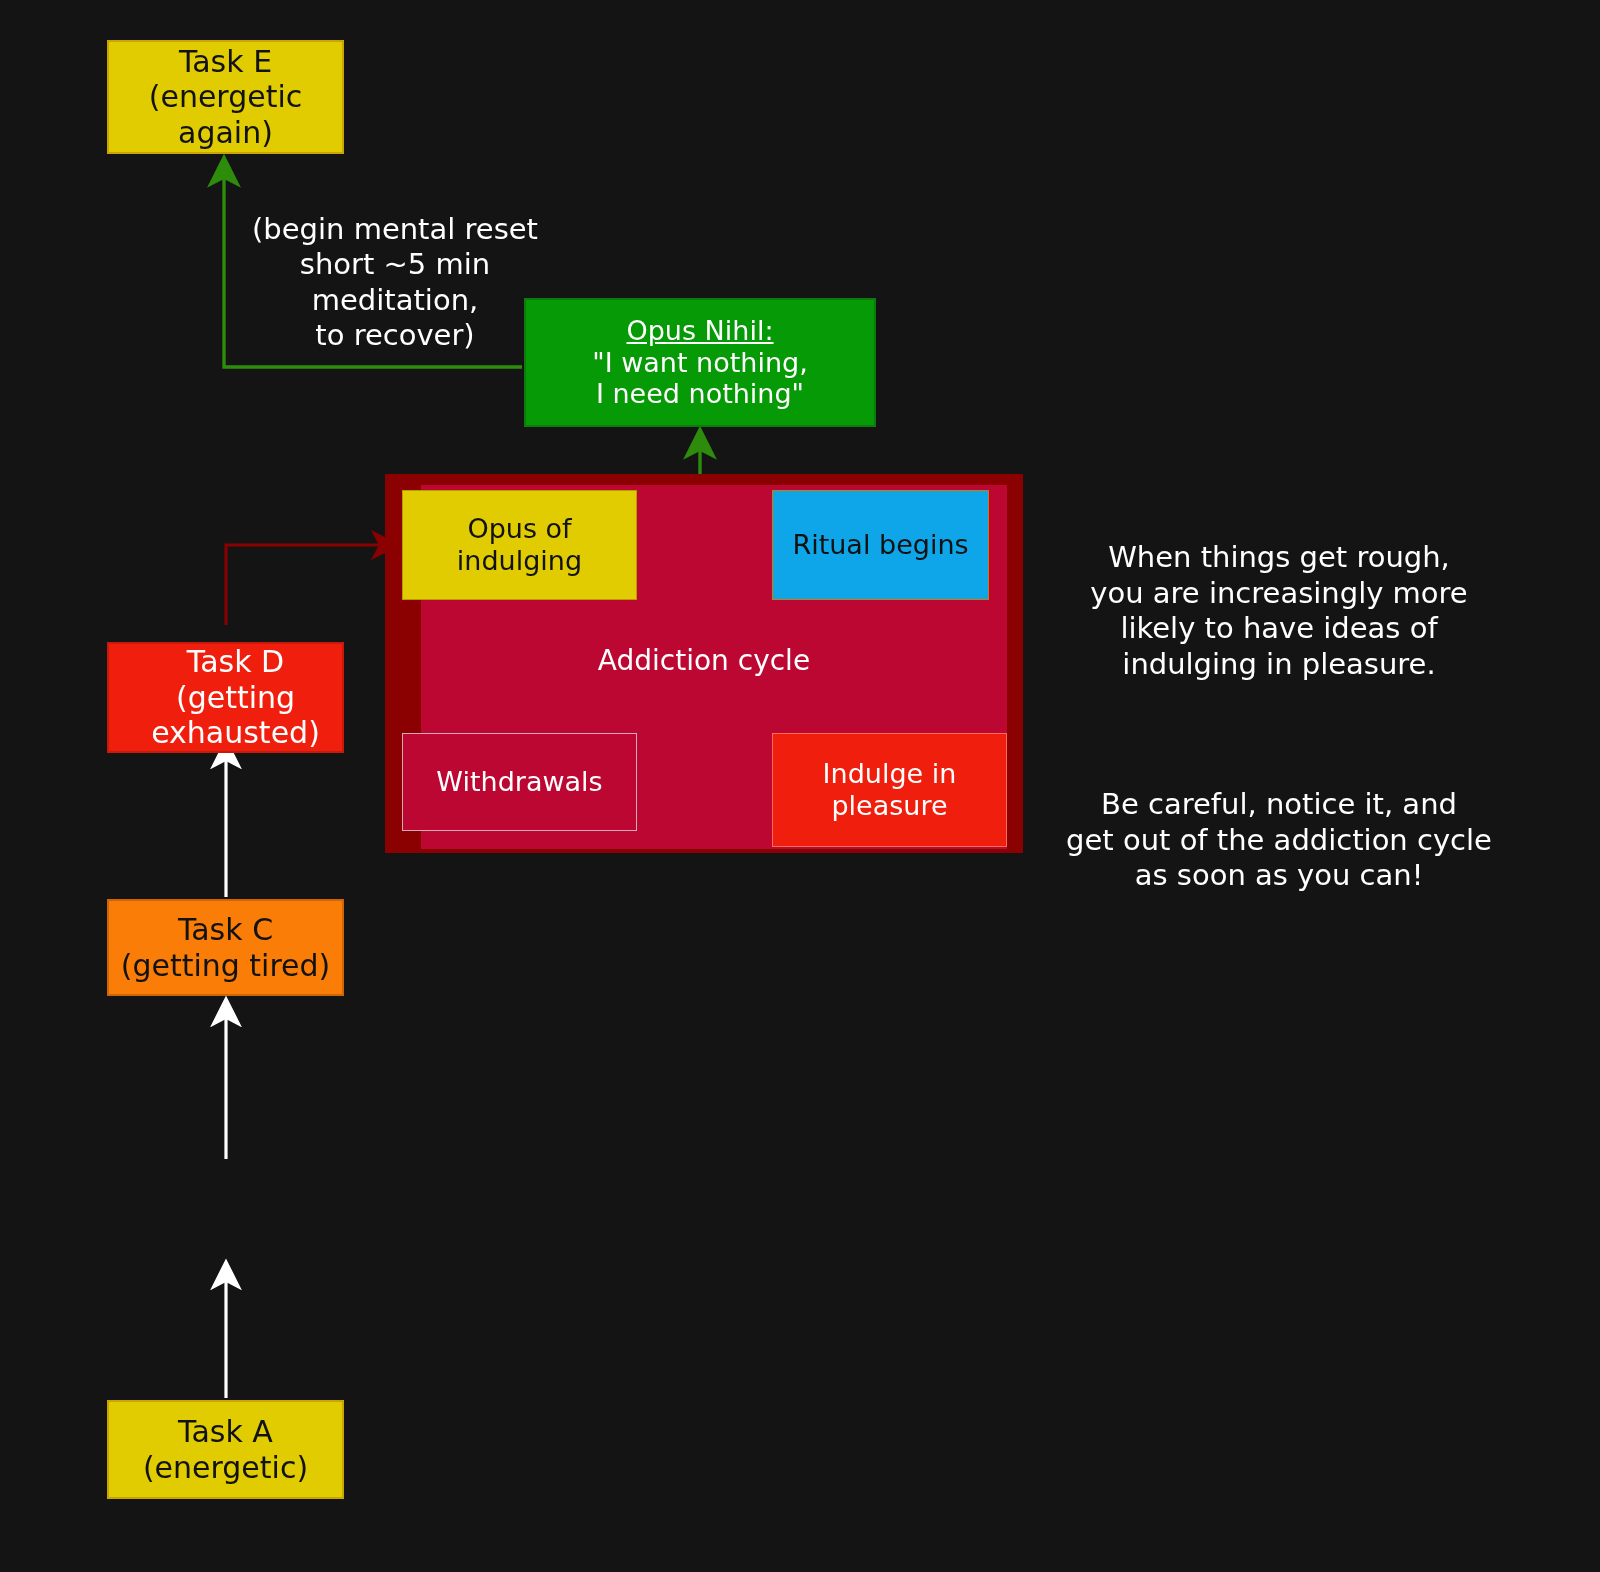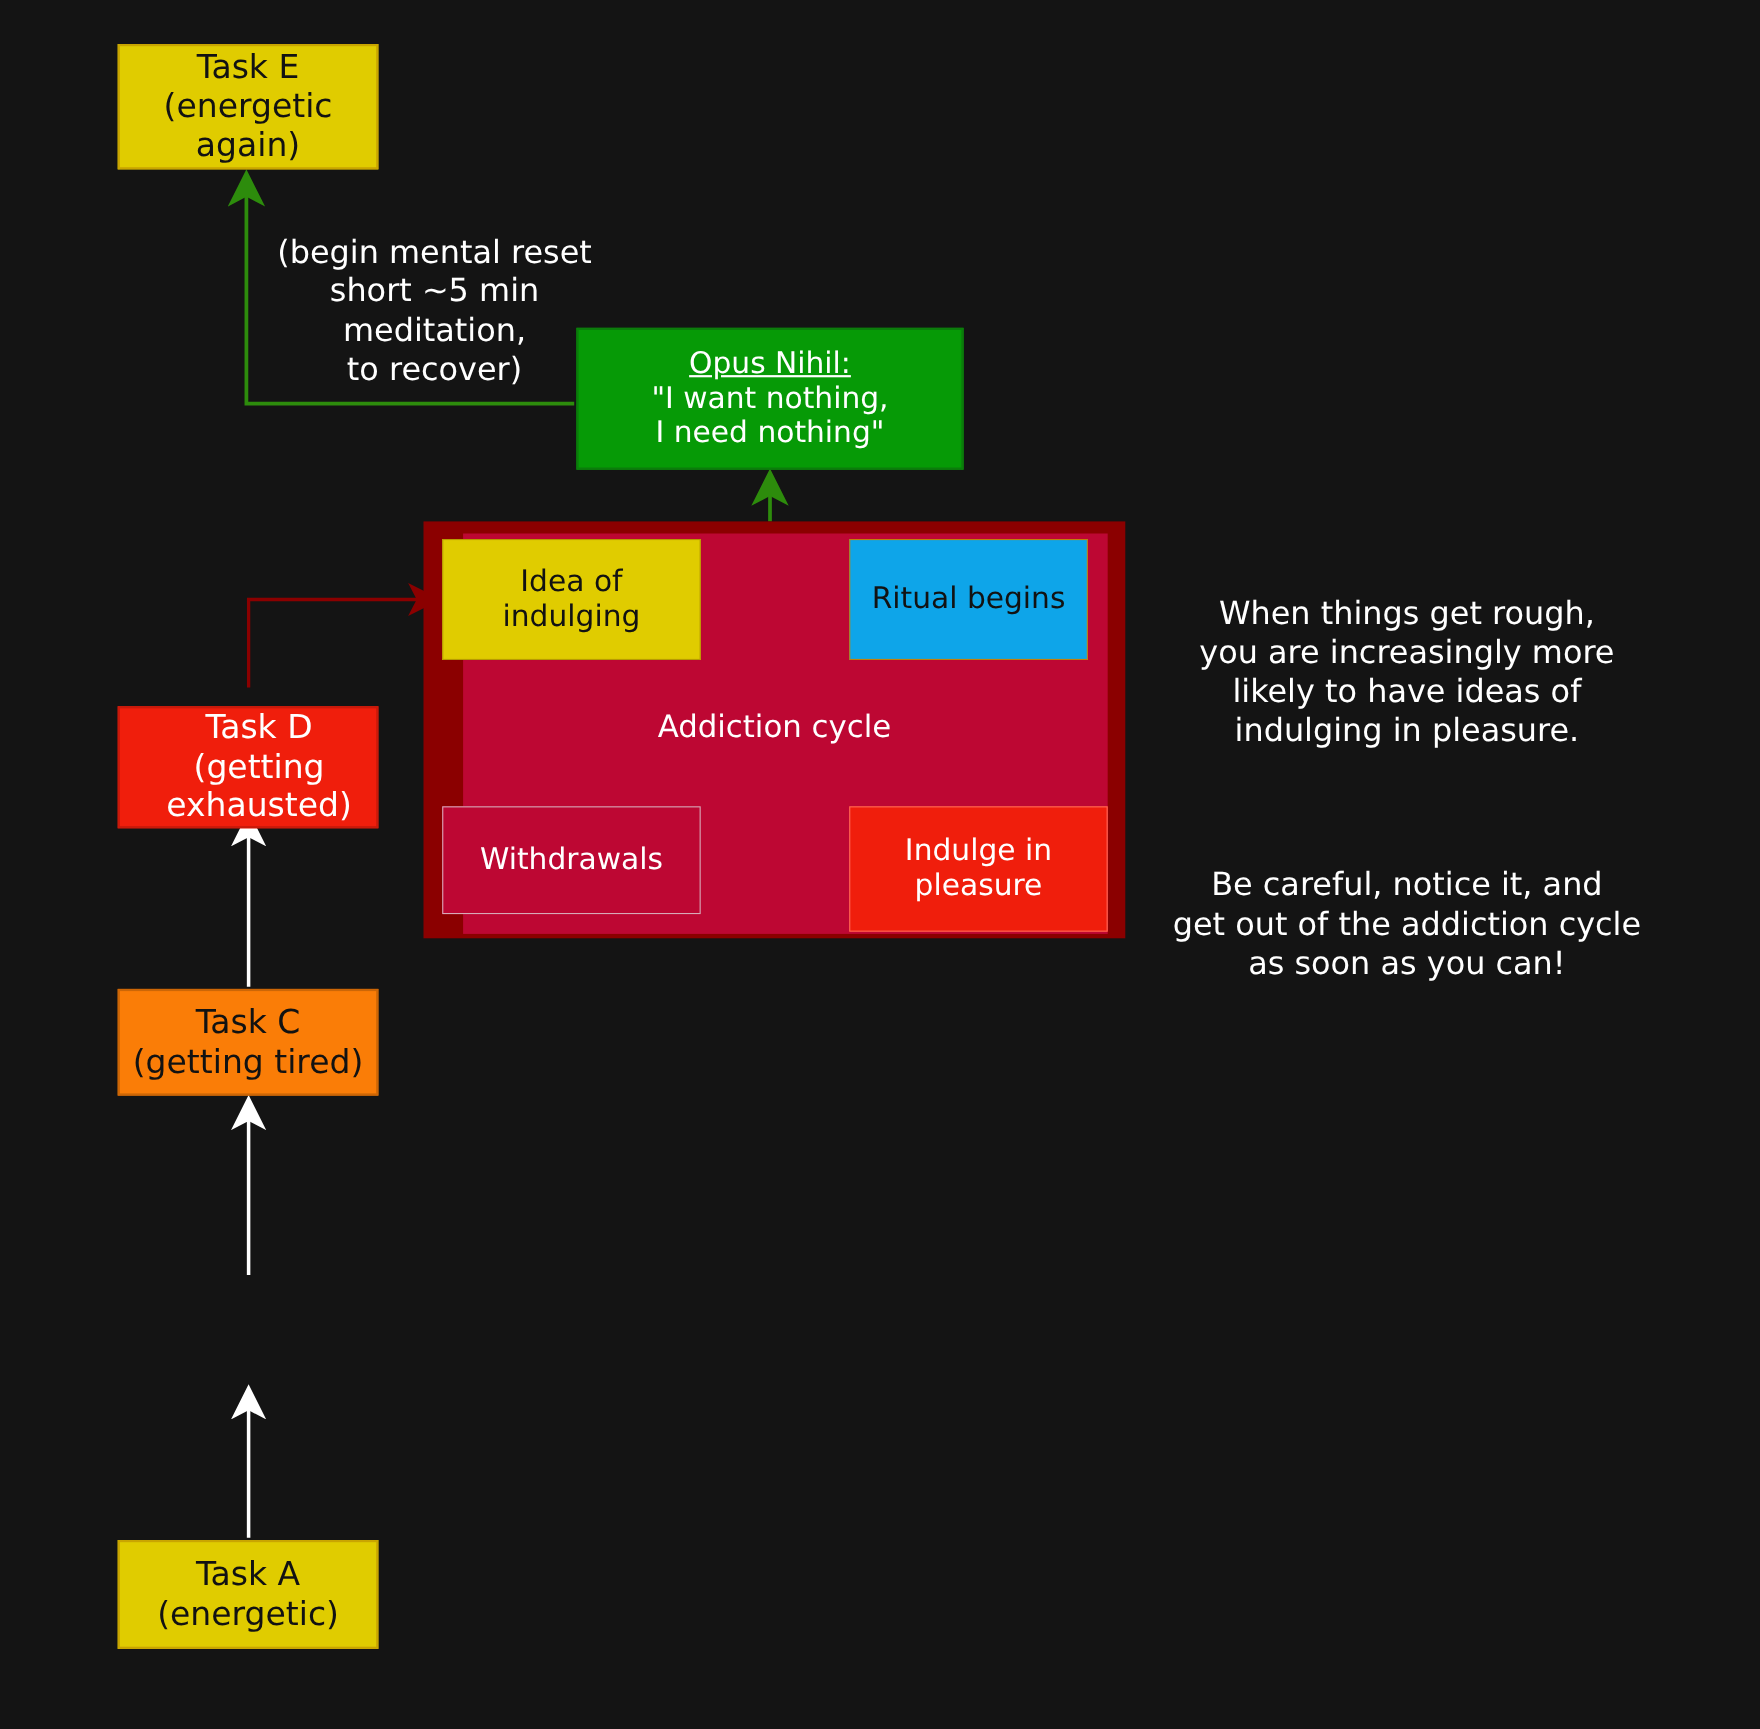--- a/index.html
+++ b/index.html
@@ -122,21 +122,21 @@
     <line x1="889" y1="603" x2="889" y2="727" stroke="#84071f" stroke-width="3" marker-end="url(#ar-incycle)"></line>
     <line x1="769" y1="781" x2="644" y2="781" stroke="#84071f" stroke-width="3" marker-end="url(#ar-incycle)"></line>
     <line x1="519" y1="731" x2="519" y2="606" stroke="#84071f" stroke-width="3" marker-end="url(#ar-incycle)"></line>
   </svg>
 
   <div id="cycle-outer">
     <div id="cycle-inner"></div>
   </div>
   <div id="cycle-label">Addiction cycle</div>
 
-  <div class="cnode" id="n-idea">Idea of
+  <div class="cnode" id="n-idea">Opus of
 indulging</div>
   <div class="cnode" id="n-ritual">Ritual begins</div>
   <div class="cnode" id="n-with">Withdrawals</div>
   <div class="cnode" id="n-indulge">Indulge in
 pleasure</div>
 
   <div class="node node-task" id="task-e">Task E
 (energetic
 again)</div>
   <div class="node node-task" id="task-d">Task D

